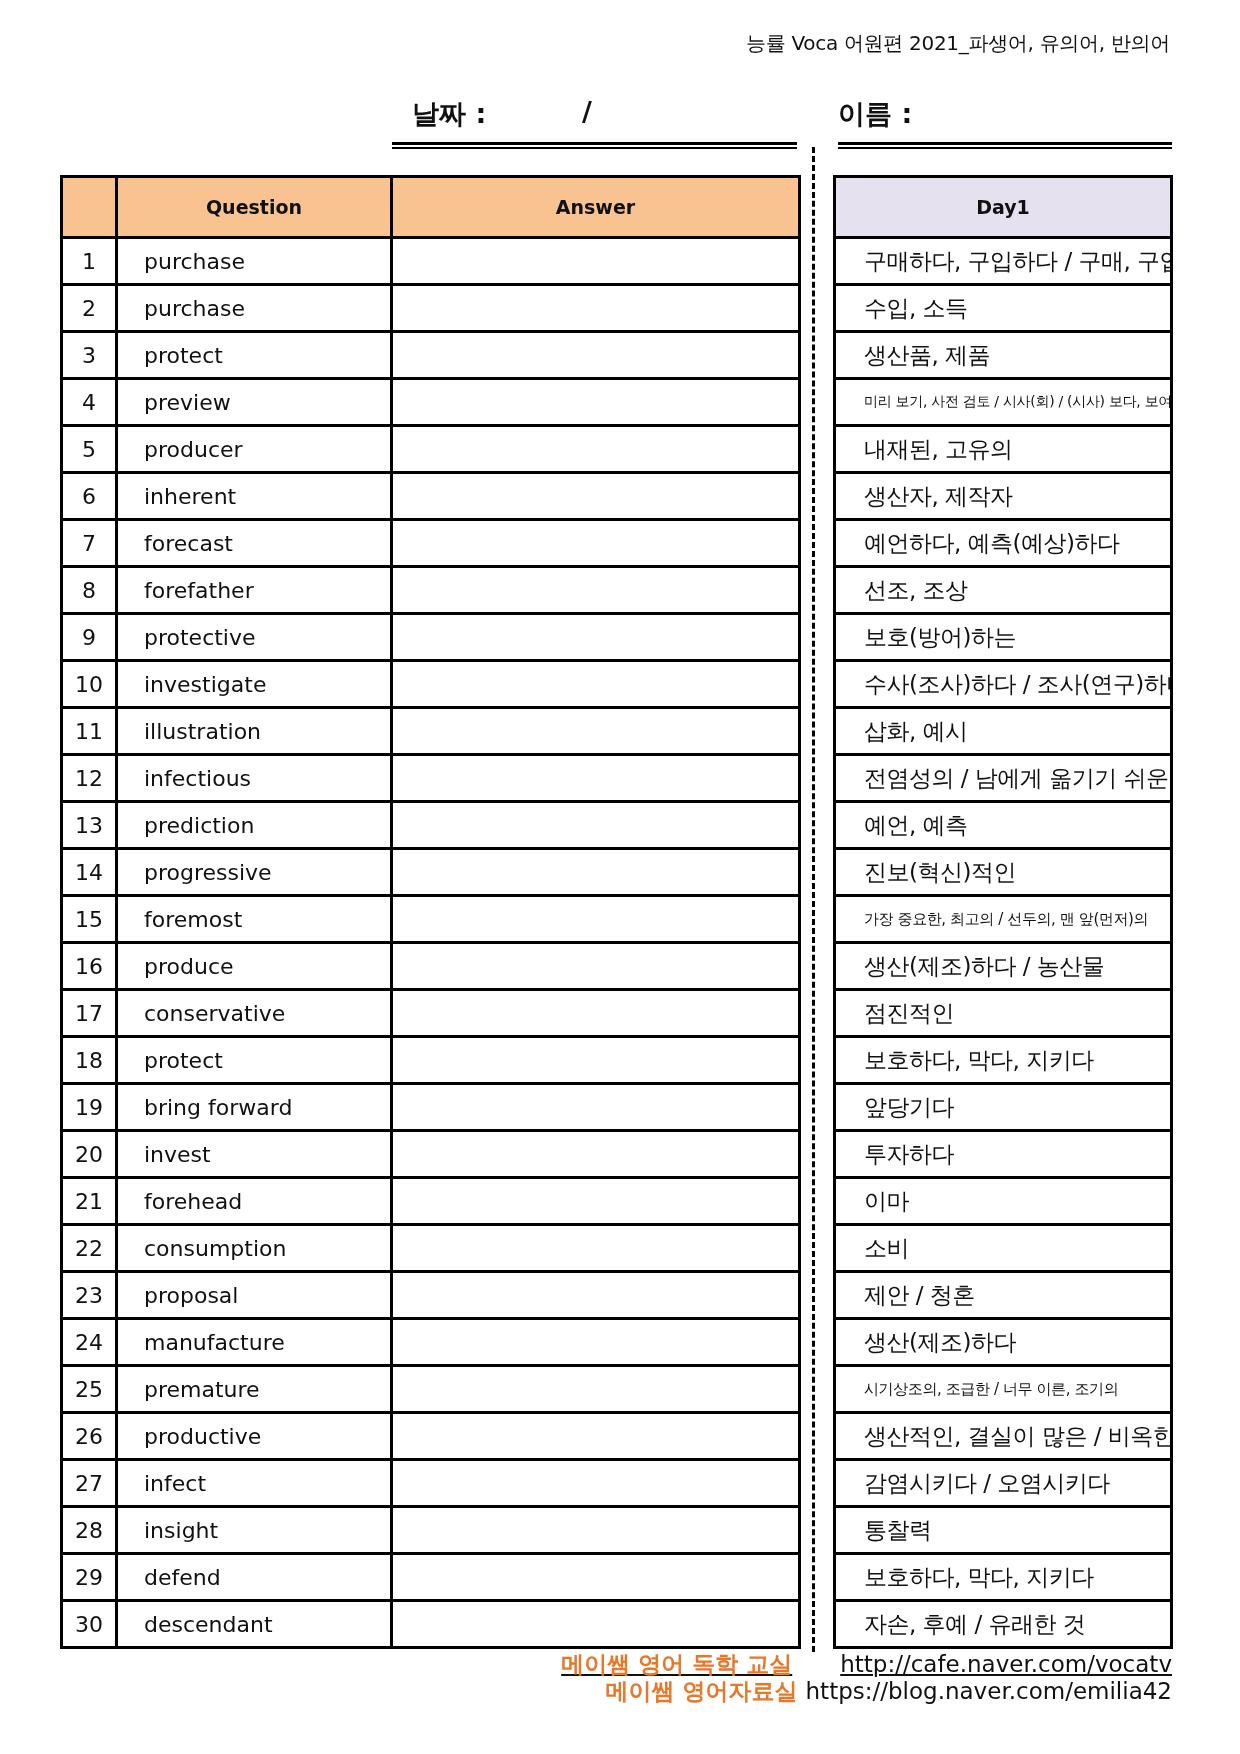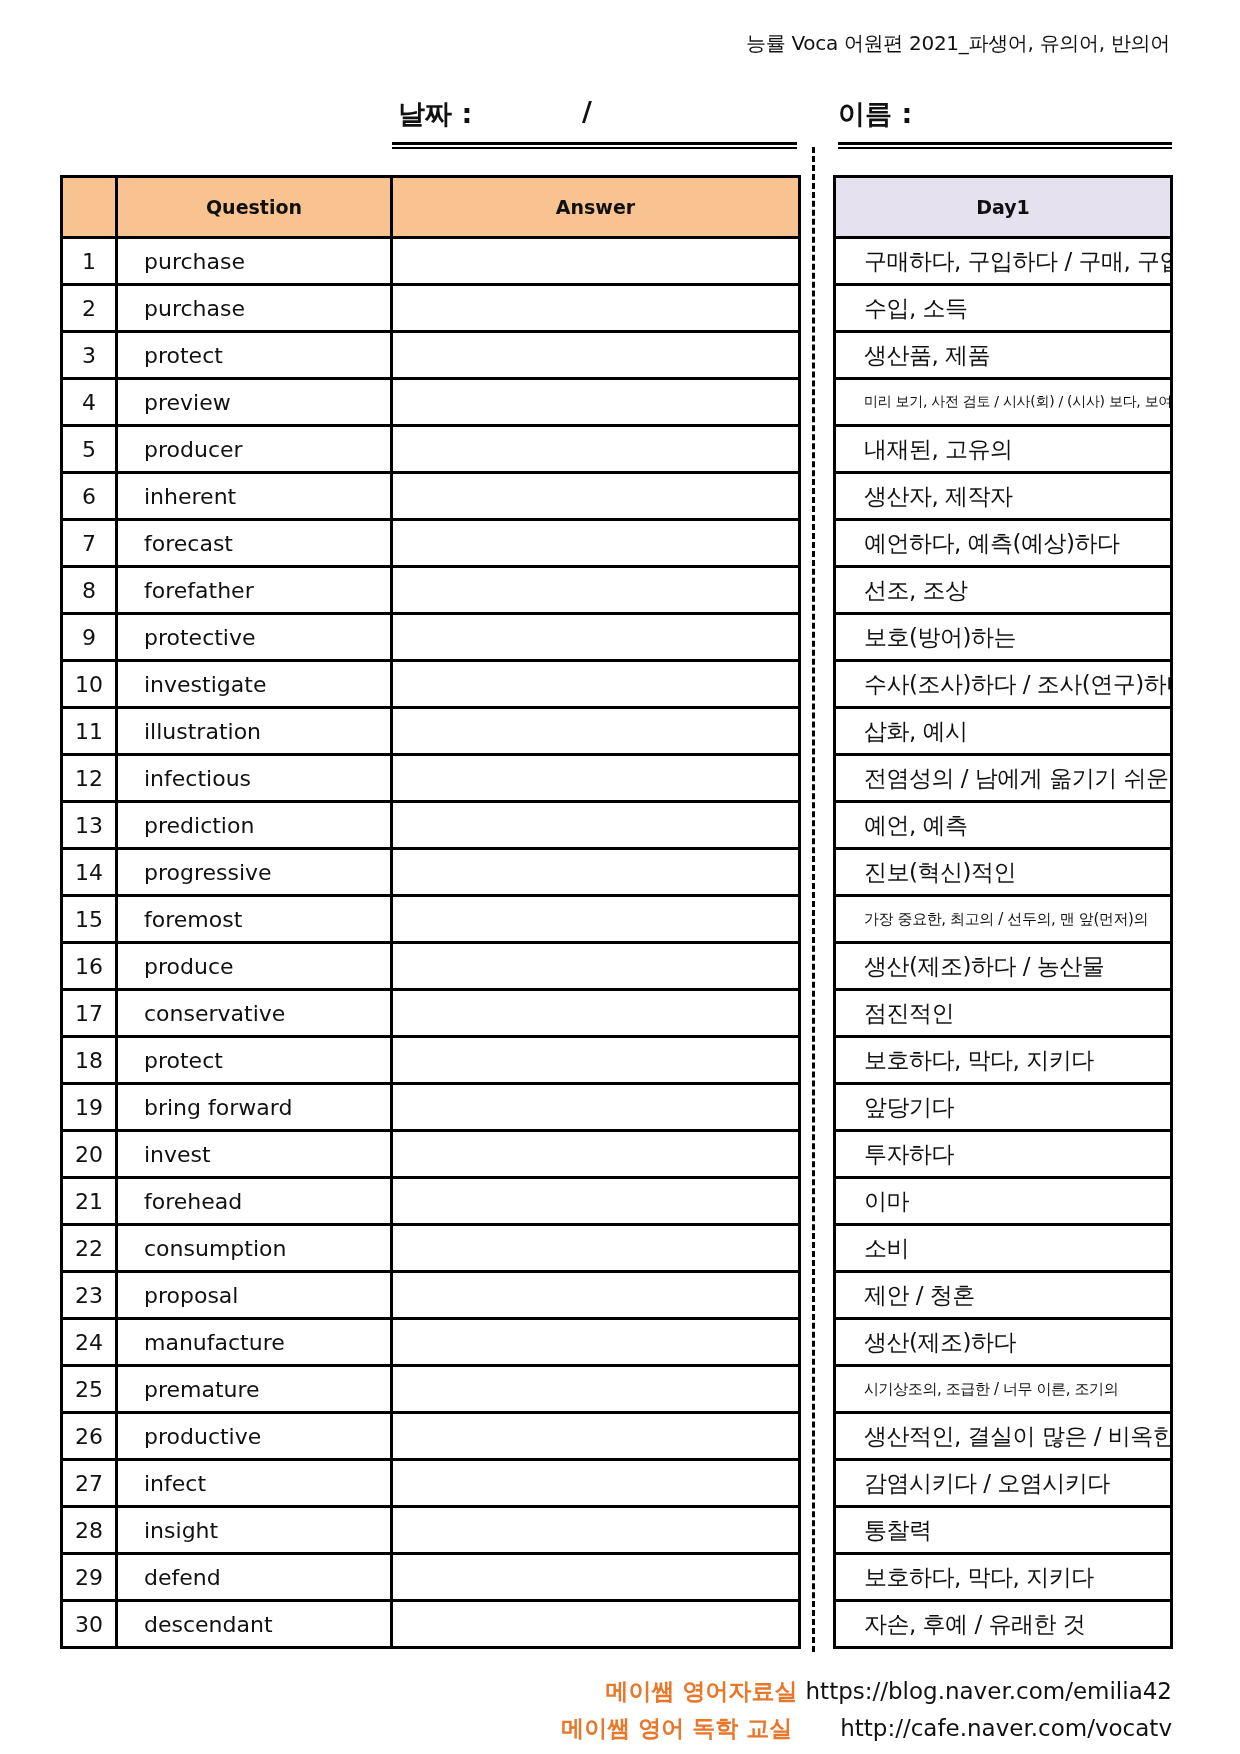--- a/index.html
+++ b/index.html
@@ -2,21 +2,21 @@
 <html><head>
 <meta charset="utf-8">
 <style>
   * { margin:0; padding:0; box-sizing:border-box; }
   html, body { width:1240px; height:1754px; background:#ffffff; overflow:hidden; }
   body { position:relative; font-family:"DejaVu Sans", "Liberation Sans", sans-serif; color:#111; }
 
   .top-title { position:absolute; right:70px; top:30px; font-size:20px; color:#111; letter-spacing:-0.3px; }
 
   .field { position:absolute; top:96px; font-size:27px; font-weight:bold; }
-  .date-label { left:398px; }
+  .date-label { left:412px; }
   .date-slash { left:582px; }
   .name-label { left:838px; }
   .dbl-line { position:absolute; height:7px; border-top:3px solid #000; border-bottom:2px solid #000; }
   .line-date { left:392px; width:405px; top:142px; }
   .line-name { left:838px; width:334px; top:142px; }
 
   .divider { position:absolute; left:812px; top:147px; height:1505px; border-left:3px dashed #000; }
 
   table { position:absolute; border-collapse:collapse; table-layout:fixed; }
   td, th { border:3px solid #000; height:47px; padding:0; vertical-align:middle; }
@@ -30,21 +30,21 @@
   td.q { padding-left:26px; font-size:22px; }
   .right-table { left:833px; top:175px; width:340px;padding-left:48px; }
   .right-table th { background:#e6e1ef; }
   td.mean { padding-left:28px; font-size:23px; white-space:nowrap; overflow:hidden; letter-spacing:-0.5px; }
   td.mean.small { font-size:14px; letter-spacing:-0.3px; }
   td.mean.mid { font-size:15px; letter-spacing:-0.4px; }
 
   .footer { position:absolute; right:68px; font-size:23px; }
   .footer .brand { color:#e8772a; font-weight:bold; margin-right:8px; }
   .footer1 { top:1676px; }
-  .footer2 { top:1713px; }
+  .footer2 { top:1649px;text-decoration:underline; }
   .footer2 .brand { margin-right:48px; }
 </style>
 </head>
 <body>
 
 <div class="top-title">능률 Voca 어원편 2021_파생어, 유의어, 반의어</div>
 
 <div class="field date-label">날짜 :</div>
 <div class="field date-slash">/</div>
 <div class="field name-label">이름 :</div>

